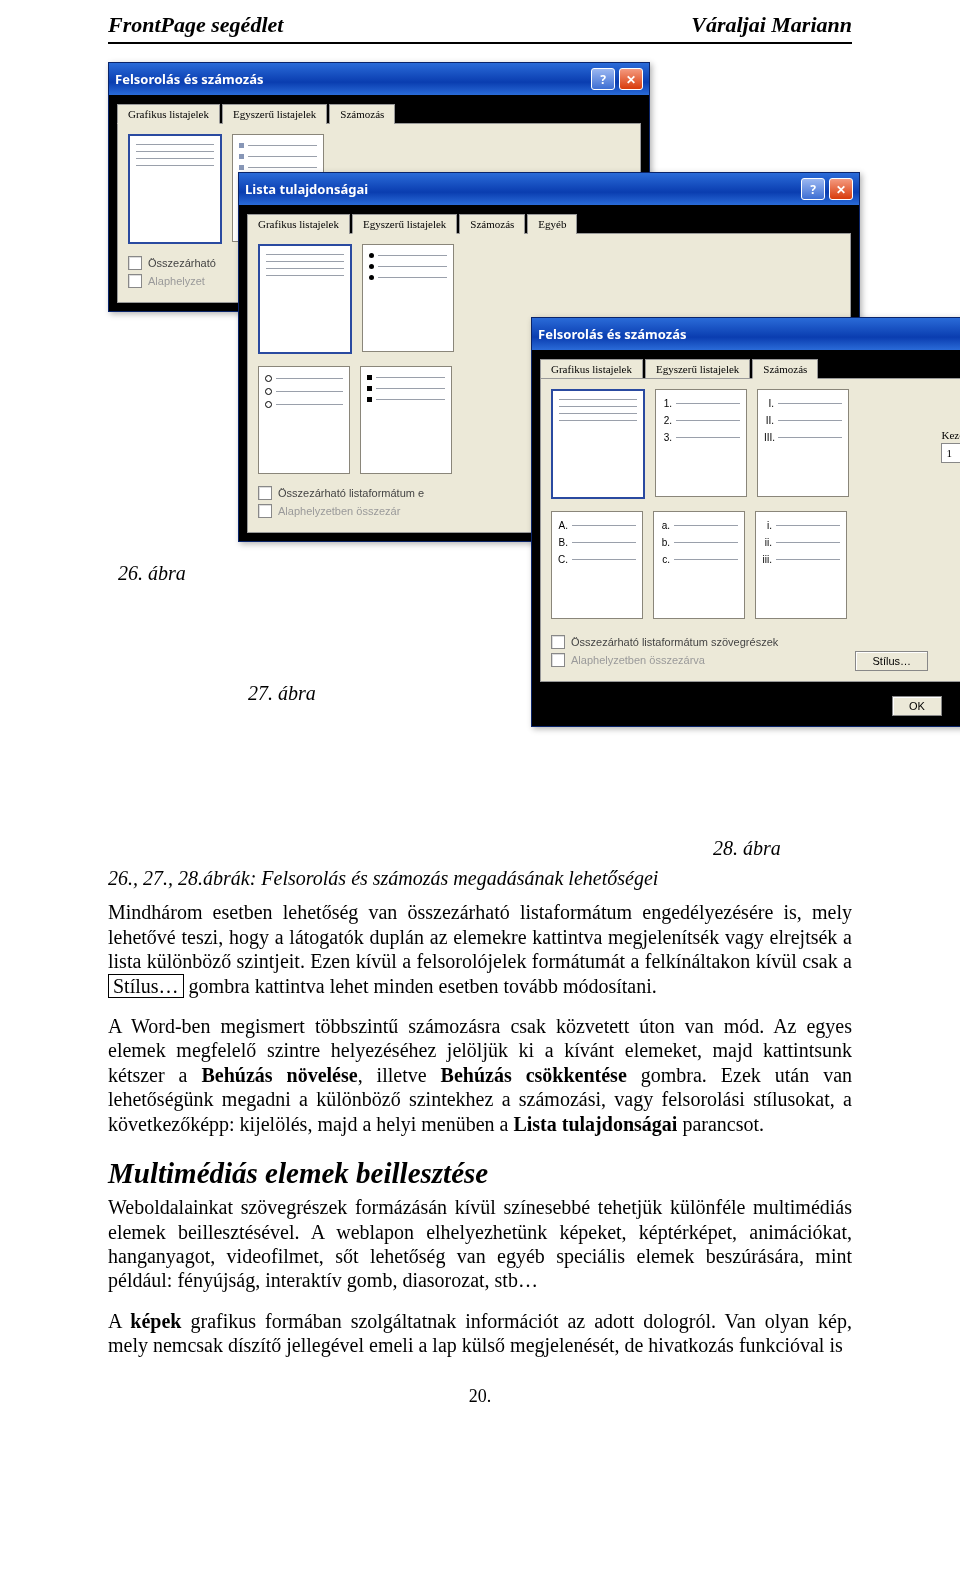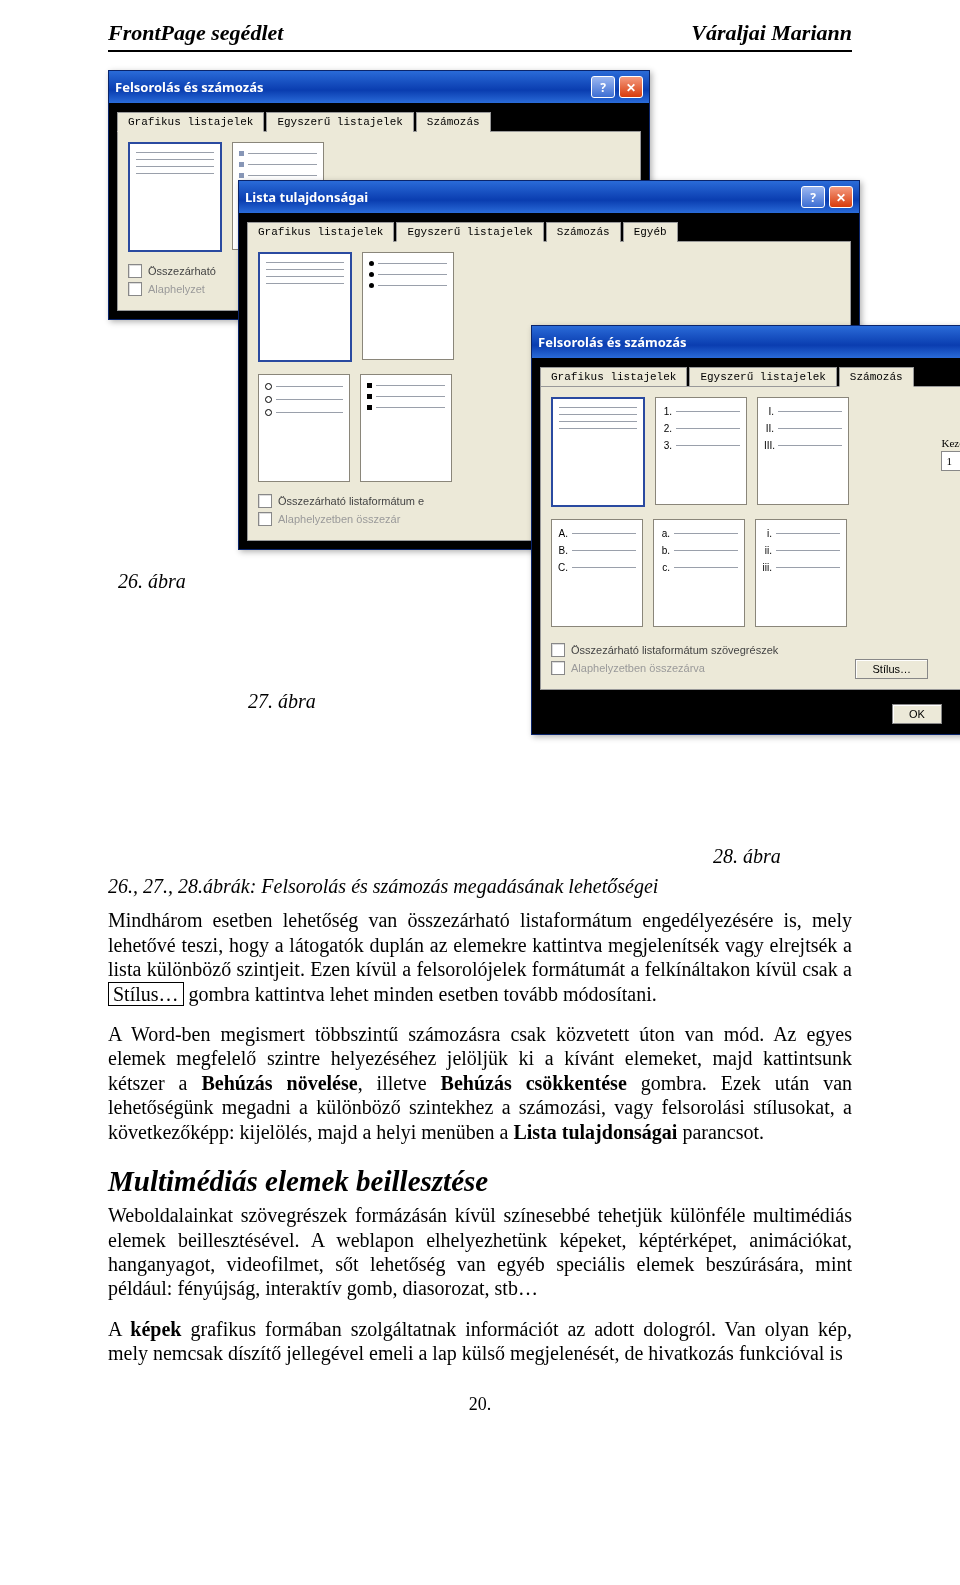--- a/index.html
+++ b/index.html
@@ -1,28 +1,28 @@
 <!DOCTYPE html>
 <html><head>
 <meta charset="utf-8">
 <style>
   html,body{margin:0;padding:0;background:#fff;font-family:"Times New Roman",Times,serif;color:#000}
-  .page{width:804px;margin:8px auto;position:relative}
+  .page{width:804px;margin:0 auto;position:relative}
   .hdr{display:flex;justify-content:space-between;padding:12px 30px 4px;font-style:italic;font-weight:bold;font-size:22px}
   .hdr-line{height:2px;background:#000;margin:0 30px 18px}
   .figs{position:relative;height:800px;margin:0 30px}
 
   
   .xpwin{position:absolute;background:#000000;border:1px solid #0a246a;box-shadow:2px 2px 6px rgba(0,0,0,.3)}
   .xptitle{background:linear-gradient(#2a6bd8,#0a3db0 60%,#2a6bd8);color:#fff;font-family:Tahoma,system-ui,sans-serif;font-weight:bold;font-size:13px;padding:5px 6px;display:flex;align-items:center;justify-content:space-between}
   .xptitle .btns{display:flex;gap:4px}
   .xpbtn{width:22px;height:20px;border:1px solid #fff;border-radius:3px;display:flex;align-items:center;justify-content:center;font-size:12px;font-weight:bold}
   .xpbtn.help{background:linear-gradient(#9bb7f1,#3d6ed3);color:#fff}
   .xpbtn.close{background:linear-gradient(#f49a7f,#d83b0b);color:#fff}
-  .tabstrip{font-family:Liberation Mono, monospace;font-size:11px;display:flex;gap:0;padding:8px 8px 0}
+  .tabstrip{font-family:Liberation Serif, serif;font-size:11px;display:flex;gap:0;padding:8px 8px 0}
   .tab{padding:3px 10px;border:1px solid #999;border-bottom:none;background:#ece9d8;margin-right:2px;position:relative;top:1px}
   .tab.sel{background:#ece9d8;border-bottom:1px solid #ece9d8;z-index:2}
   .tabpane{border:1px solid #999;margin:0 8px 8px;background:#ece9d8;padding:10px;font-family:Tahoma,sans-serif;font-size:11px}
 
   .thumbrow{display:flex;gap:10px;margin-bottom:12px}
   .thumb{width:78px;height:90px;background:#fff;border:1px solid #8a867a;box-shadow:inset 1px 1px 0 #fff;padding:8px 6px;display:flex;flex-direction:column;gap:6px}
   .thumb.sel{border:2px solid #2a4aa0}
   .tl{display:flex;align-items:center;gap:4px}
   .tl .m{width:5px;height:5px;background:#8796b6}
   .tl .d{width:5px;height:5px;border-radius:50%;background:#000}

